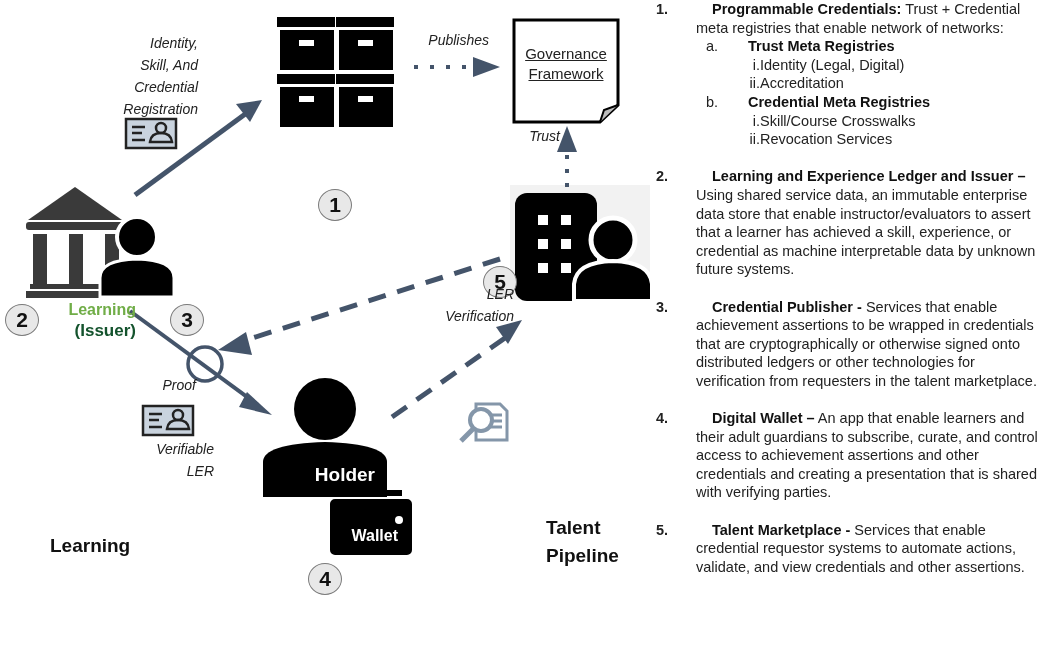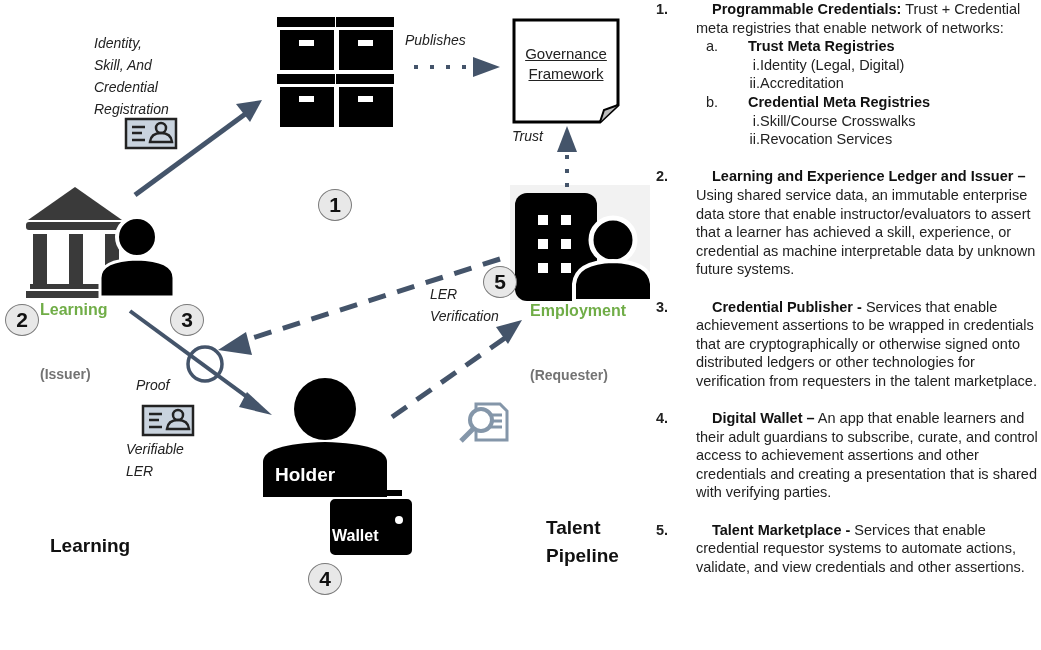--- a/index.html
+++ b/index.html
@@ -1,23 +1,23 @@
 <!DOCTYPE html>
 <html><head>
 <meta charset="utf-8">
 <style>
   html, body { margin:0; padding:0; background:#ffffff; }
   body { width:1041px; height:650px; position:relative; overflow:hidden; font-family:"Liberation Sans", sans-serif; color:#000; }
   .diagram { position:absolute; left:0; top:0; width:650px; height:650px; }
   .diagram svg.canvas { position:absolute; left:0; top:0; }
-  .lbl { position:absolute; text-align:left; }
+  .lbl { position:absolute; text-align:right; }
   .ital { font-style:italic; font-size:14px; color:#222; line-height:22px; }
   .bold-lbl { font-weight:bold; font-size:17px; line-height:24px; }
   .green { color:#70ad47; font-weight:bold; font-size:16px; }
-  .gray  { color:#737373; font-weight:bold; font-size:14px;margin-top:44px; }
+  .gray  { color:#14532d; font-weight:bold; font-size:17px; }
   .num { position:absolute; width:34px; height:32px; border-radius:50%; background:#e8e8e8; border:1.5px solid #7a7a7a;
          display:flex; align-items:center; justify-content:center; font-weight:bold; font-size:21px; color:#111; box-sizing:border-box; }
   .section-lbl { position:absolute; font-weight:bold; font-size:19px; line-height:28px; color:#111; }
   .gf-text { position:absolute; font-size:15px; text-align:center; line-height:20px; color:#222; }
 
   .desc { position:absolute; left:656px; top:0; width:385px; font-size:14.5px; line-height:18.6px; color:#222; }
   .item { position:relative; padding-left:40px; margin-bottom:18.6px; }
   .item .n { position:absolute; left:0; top:0; font-weight:bold; }
   .item b { font-weight:bold; color:#111;margin-left:16px; }
   .sub { position:relative; padding-left:52px; }
@@ -172,24 +172,20 @@
   <div class="lbl ital" style="left:126px; top:438px; width:88px;">
     <div>Verifiable</div>
     <div>LER</div>
   </div>
 
   <div class="lbl" style="left:275px; top:464px; width:100px; color:#fff; font-weight:bold; font-size:19px;">Holder</div>
   <div class="lbl" style="left:332px; top:527px; width:66px; color:#fff; font-weight:bold; font-size:16px;">Wallet</div>
   <div class="num" style="left:308px; top:563px;">4</div>
 
   <div class="num" style="left:483px; top:266px;">5</div>
-  <div class="lbl" style="left:530px; top:300px; width:118px; line-height:21px;">
-    <div class="green">Employment</div>
-    <div class="gray">(Requester)</div>
-  </div>
 
   <div class="lbl ital" style="left:430px; top:283px; width:84px;">
     <div>LER</div>
     <div>Verification</div>
   </div>
 
 
   <div class="section-lbl" style="left:50px; top:532px;">Learning</div>
   <div class="section-lbl" style="left:546px; top:514px;">
     <div>Talent</div>

